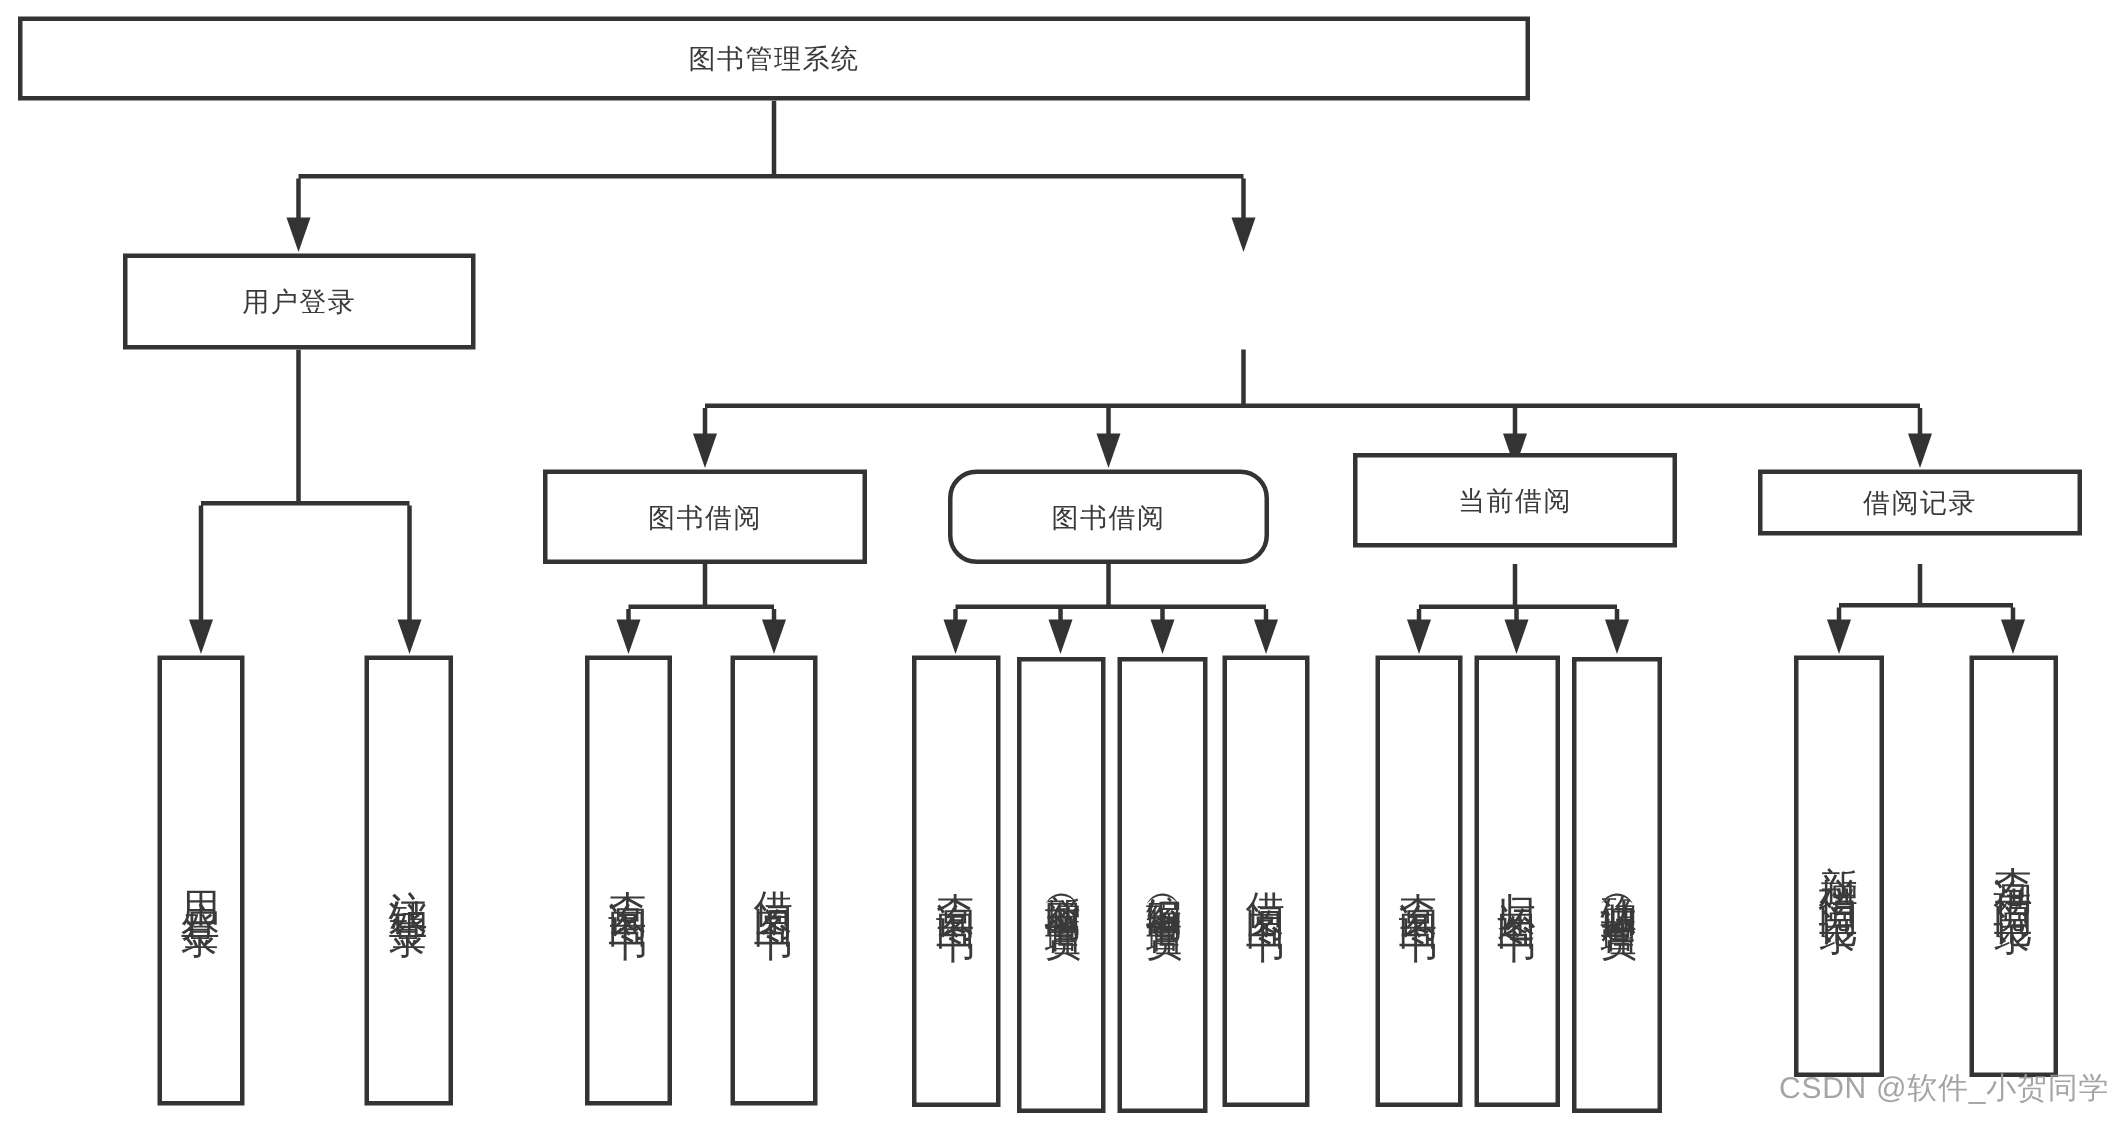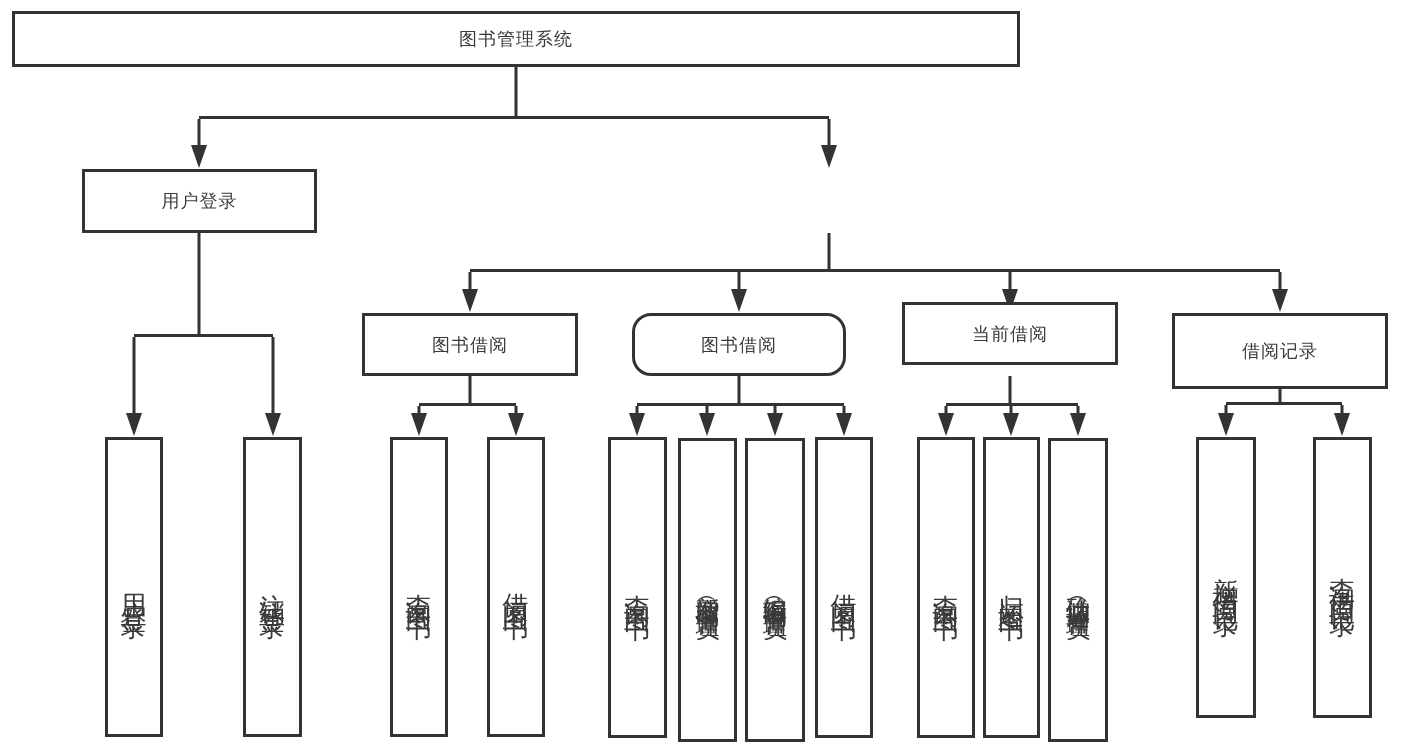--- a/index.html
+++ b/index.html
@@ -121,21 +121,21 @@
     </g>
   </svg>
 
   <div class="box h-box" style="left:12px; top:11px; width:1008px; height:56px;">图书管理系统</div>
 
   <div class="box h-box" style="left:82px; top:169px; width:235px; height:64px;">用户登录</div>
 
   <div class="box h-box" style="left:362px; top:313px; width:216px; height:63px;">图书借阅</div>
   <div class="box h-box" style="left:632px; top:313px; width:214px; height:63px;border-radius:19px;">图书借阅</div>
   <div class="box h-box" style="left:902px; top:302px; width:216px; height:63px;">当前借阅</div>
-  <div class="box h-box" style="left:1172px; top:313px; width:216px; height:76px;">借阅记录</div>
+  <div class="box h-box" style="left:1172px; top:313px; width:216px; height:44px;">借阅记录</div>
 
   <div class="box v-box" style="left:105px; top:437px; width:58px; height:300px;">
     <span class="v-text">用户登录</span>
   </div>
   <div class="box v-box" style="left:243px; top:437px; width:59px; height:300px;">
     <span class="v-text">注销登录</span>
   </div>
 
   <div class="box v-box" style="left:390px; top:437px; width:58px; height:300px;">
     <span class="v-text">查询图书</span>
@@ -167,14 +167,15 @@
     <span class="v-text">确认归还（管理员）</span>
   </div>
 
   <div class="box v-box" style="left:1196px; top:437px; width:60px; height:281px;">
     <span class="v-text">新增借阅记录</span>
   </div>
   <div class="box v-box" style="left:1313px; top:437px; width:59px; height:281px;">
     <span class="v-text">查询借阅记录</span>
   </div>
 
+  <div class="watermark">CSDN @软件_小贺同学</div>
 
 </div>
 
 </body></html>

